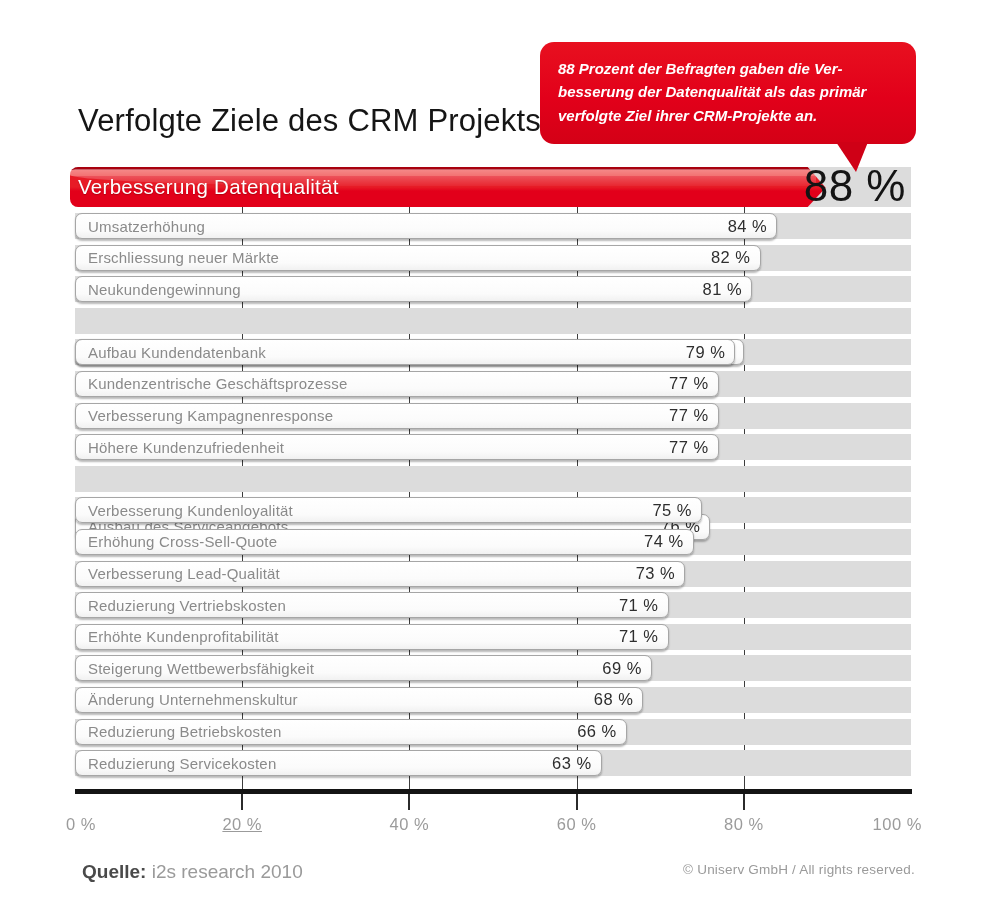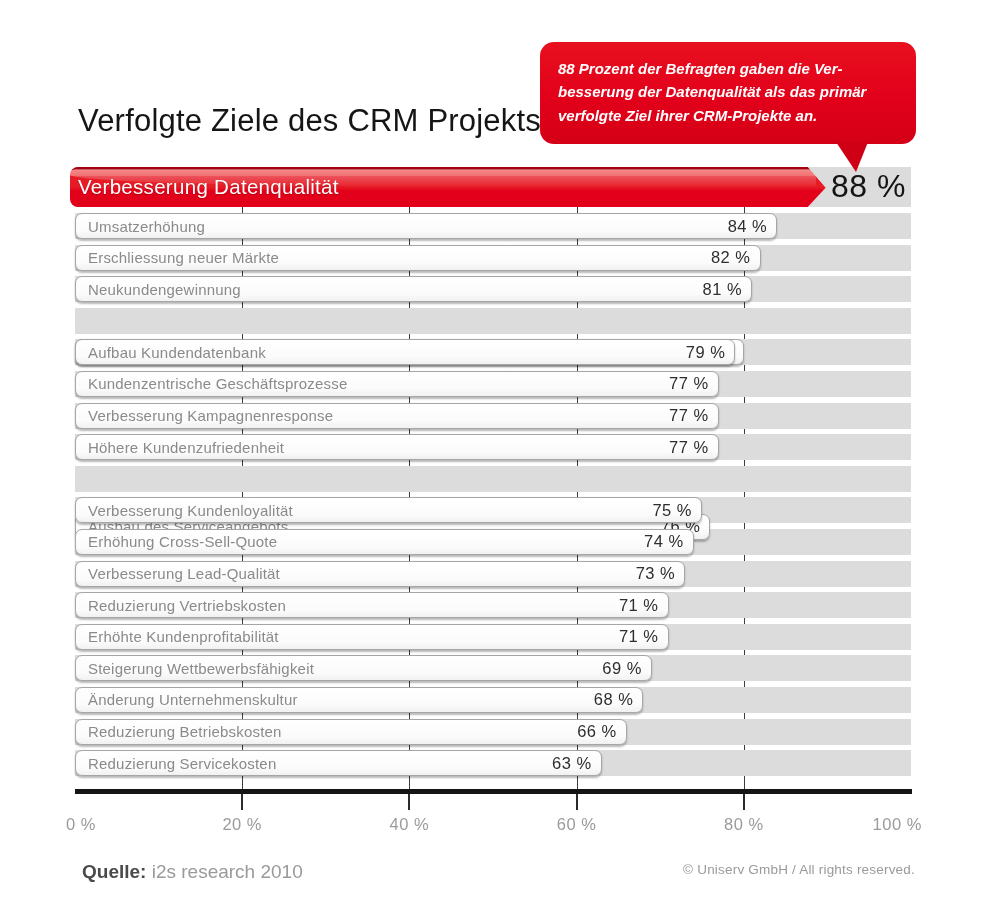--- a/index.html
+++ b/index.html
@@ -44,21 +44,21 @@
     content:"";position:absolute;left:0;top:2px;right:10px;height:17px;
     background:linear-gradient(180deg,rgba(255,255,255,.38),rgba(255,255,255,.05));
     border-radius:8px 0 0 60%/8px 0 0 100%;pointer-events:none;
   }
   .hero-label{
     position:relative;color:#ffffff;font-size:20.5px;padding-left:8px;
     letter-spacing:0.3px;text-shadow:0 1px 1px rgba(120,0,0,.45);white-space:nowrap;
   }
   .hero-value{
     position:absolute;right:5px;top:50%;transform:translateY(-52%);
-    font-size:32px;color:#141414;z-index:4;letter-spacing:0.5px;
+    font-size:44px;color:#141414;z-index:4;letter-spacing:0.5px;
   }
   
   #chart-rows{position:absolute;left:0;top:46px;width:100%;z-index:2;}
   .row{position:relative;height:26px;margin-bottom:5.6px;}
   .strip{position:absolute;left:0;right:0;top:0;bottom:0;background:#dcdcdc;}
   .wbar{
     position:absolute;left:0;top:0;height:26px;box-sizing:border-box;
     background:linear-gradient(180deg,#ffffff,#fbfbfb 70%,#f1f1f1);
     border:1px solid #a6a6a6;border-radius:7px;z-index:3;
     display:flex;align-items:center;justify-content:space-between;
@@ -240,21 +240,21 @@
           <span class="rlabel">Reduzierung Servicekosten</span>
           <span class="rvalue">63 %</span>
         </div>
       </div>
     </div>
 
   <div class="x-axis-line"></div>
   <div id="axis-ticks">
       <div class="axis-tick-label first" style="left: 0%;">0 %</div>
       <div class="axis-tick" style="left: 20%;"></div>
-      <div class="axis-tick-label" style="left: 20%;">20 %</div>
+      <div class="axis-tick-label" style="left: 20%; text-decoration: underline;">20 %</div>
       <div class="axis-tick" style="left: 40%;"></div>
       <div class="axis-tick-label" style="left: 40%;">40 %</div>
       <div class="axis-tick" style="left: 60%;"></div>
       <div class="axis-tick-label" style="left: 60%;">60 %</div>
       <div class="axis-tick" style="left: 80%;"></div>
       <div class="axis-tick-label" style="left: 80%;">80 %</div>
       <div class="axis-tick-label last" style="left: 100%;">100 %</div>
     </div>
 </div>
 

